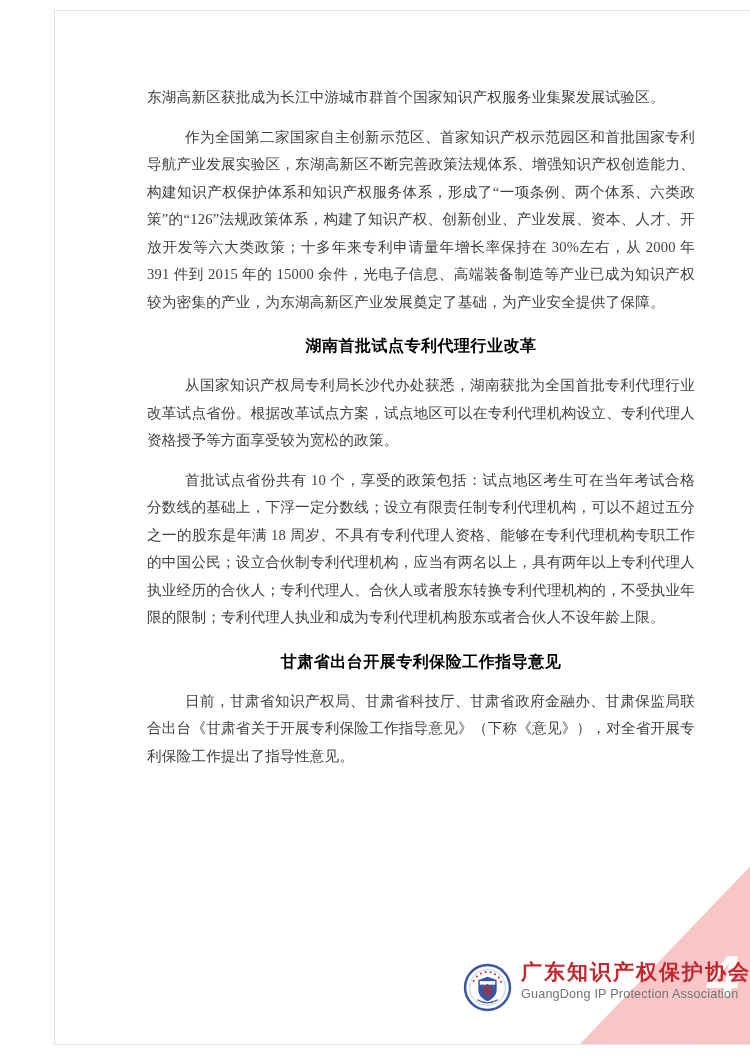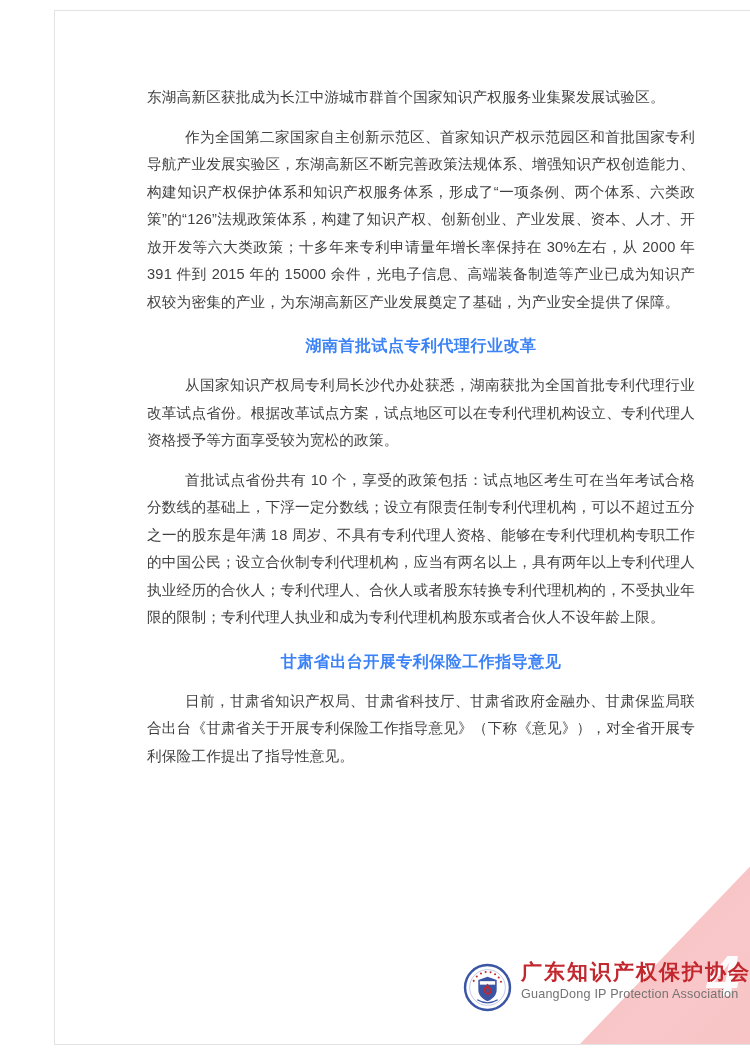--- a/index.html
+++ b/index.html
@@ -15,25 +15,25 @@
   .corner-wedge{
     position:absolute;right:0;bottom:0;width:203px;height:212px;
     background:linear-gradient(135deg,#f6bcbf 0%,#f9c7c9 60%,#f8c4c6 100%);
     clip-path:polygon(100% 0,100% 100%,0 100%);
   }
   .content{
     position:absolute;left:92px;top:73px;width:548px;
     font-size:14.6px;line-height:27.5px;color:#3f3f3f;
     text-align:justify;letter-spacing:0.2px;
   }
-  .para{margin:0 0 12px 0;text-indent:38px;}
+  .para{margin:0 0 12px 0;text-indent:38px;font-family:Liberation Serif, serif;}
   .para-continued{margin:0 0 12px 0;text-indent:0;}
   .article-heading{
     margin:18px 0 14px 0;font-size:16px;line-height:24px;font-weight:bold;
-    color:#3b82f6;text-align:center;text-indent:0;letter-spacing:0.5px;
+    color:#000000;text-align:center;text-indent:0;letter-spacing:0.5px;
   }
   .footer{
     position:absolute;left:408px;top:948px;display:flex;align-items:flex-start;z-index:3;
   }
   .footer-logo{width:49px;height:49px;margin-top:4px;flex:0 0 auto;}
   .footer-names{margin-left:9px;}
   .org-cn{
     font-size:21px;font-weight:bold;color:#c1272d;letter-spacing:2px;
     line-height:26px;white-space:nowrap;
   }

